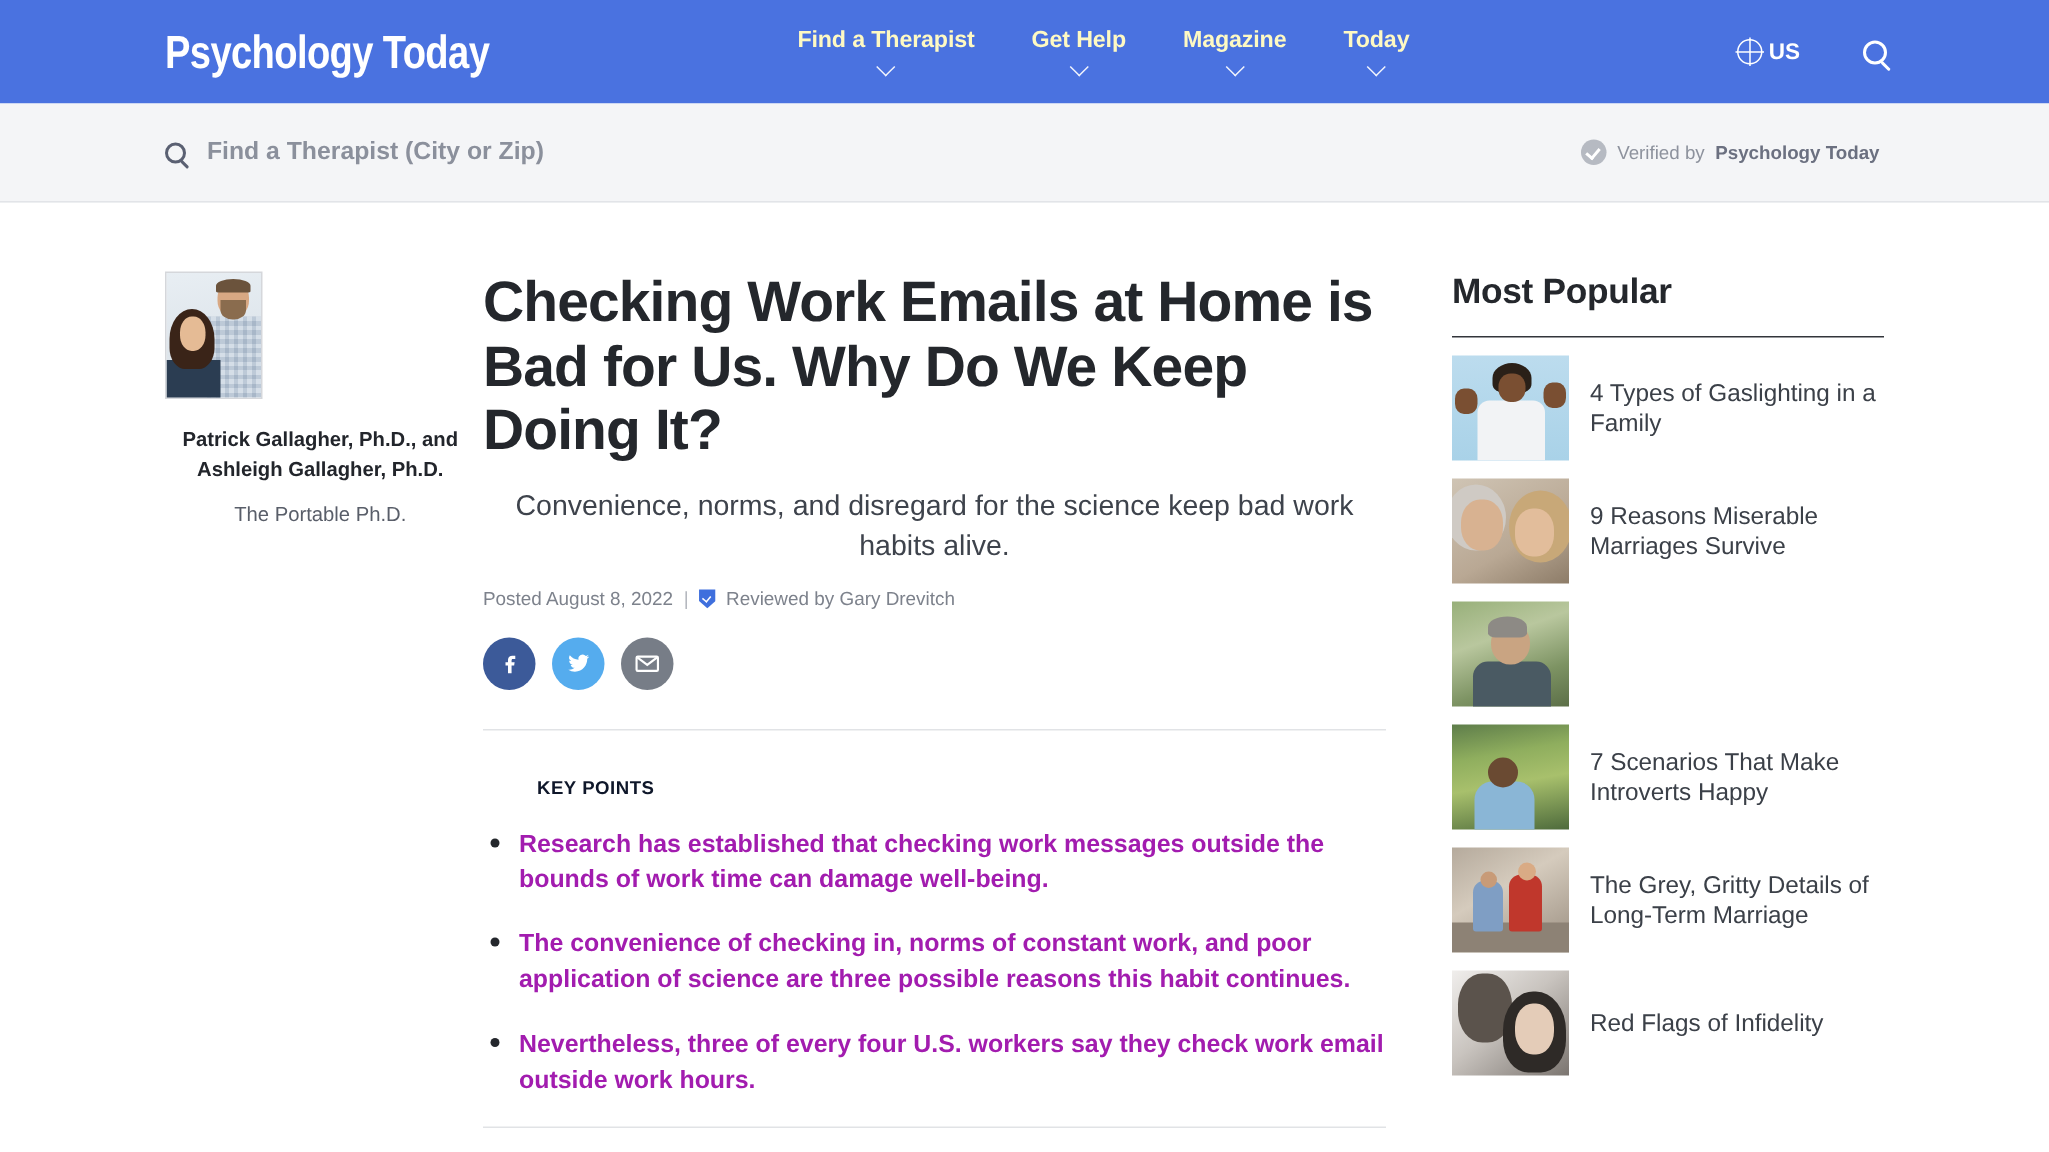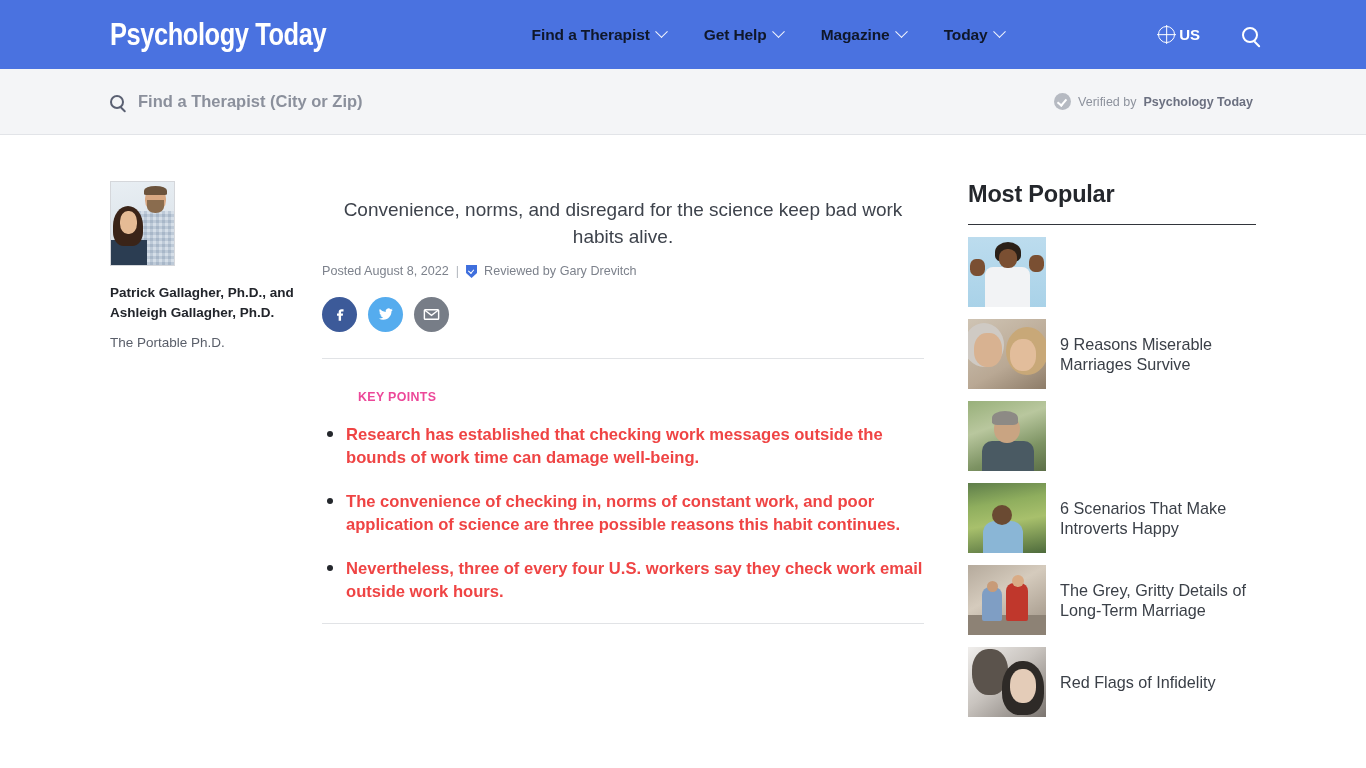--- a/index.html
+++ b/index.html
@@ -32,29 +32,30 @@
     white-space: nowrap;
     line-height: 1;
   }
   .navlinks {
     display: flex;
     align-items: center;
     margin-left: 158px;
     gap: 38px;
   }
   .navitem {
-    color: #0f172a;
+    color: #fef9c3;
     font-size: 15.5px;
     font-weight: 700;
     display: flex;
     align-items: center;
     gap: 7px;
     cursor: pointer;
     white-space: nowrap;
     letter-spacing: -0.1px;
+    flex-direction: column;
   }
   .chev {
     display: inline-block;
     width: 9px;
     height: 9px;
     border-right: 1.6px solid #ffffff;
     border-bottom: 1.6px solid #ffffff;
     transform: rotate(45deg) translate(-2px,-2px);
     opacity: .92;
   }
@@ -159,21 +160,21 @@
   }
   .verified b { color: #6b7080; font-weight: 700; }
 
   
   .page {
     display: flex;
     padding-left: 110px;
     padding-right: 110px;
     padding-top: 46px;
   }
-  .col-author { width: 207px; flex: 0 0 207px; }
+  .col-author { width: 207px; flex: 0 0 207px; text-align: center; }
   .col-main   { width: 607px; flex: 0 0 607px; padding-left: 5px;}
   .col-pop    { flex: 1; padding-left: 44px; }
 
   
   .author-photo {
     width: 65px; height: 85px;
     border: 1px solid #d5d7db;
     position: relative;
     overflow: hidden;
     background: linear-gradient(170deg,#e8eef3 0%,#d6dee5 100%);
@@ -284,31 +285,31 @@
   .hr {
     border: none;
     border-top: 1px solid #e1e3e6;
     margin-top: 26px;
   }
   .keypoints-label {
     margin-top: 31px;
     font-size: 12.4px;
     font-weight: 700;
     letter-spacing: 0.35px;
-    color: #ec4899;
+    color: #0f172a;
     padding-left: 36px;
   }
   .kp-list { margin-top: 19px; padding-left: 0; list-style: none; }
   .kp-list li {
     position: relative;
     padding-left: 24px;
     font-size: 16.6px;
     line-height: 1.41;
     font-weight: 700;
-    color: #ef4444;
+    color: #a21caf;
     margin-bottom: 20px;
   }
   .kp-list li::before {
     content:"";
     position:absolute; left:5px; top:8px;
     width:6px; height:6px; border-radius:50%;
     background:#24272c;
   }
   .hr2 {
     border:none; border-top:1px solid #e1e3e6;
@@ -441,20 +442,21 @@
         <div class="ap-w-body"></div>
         <div class="ap-w-hair"></div>
         <div class="ap-w-face"></div>
       </div>
     </div>
     <div class="author-name">Patrick Gallagher, Ph.D., and Ashleigh Gallagher, Ph.D.</div>
     <div class="author-blog">The Portable Ph.D.</div>
   </div>
 
   <div class="col-main">
+    <h1 class="article-title">Checking Work Emails at Home is Bad for Us. Why Do We Keep Doing It?</h1>
     <div class="article-sub">Convenience, norms, and disregard for the science keep bad work habits alive.</div>
 
     <div class="byline">
       <span>Posted August 8, 2022</span>
       <span class="sep">|</span>
       <span class="shield"></span>
       <span>Reviewed by Gary Drevitch</span>
     </div>
 
     <div class="share-row">
@@ -495,20 +497,21 @@
     <hr class="pop-rule">
 
     <div class="pop-item">
       <div class="pop-thumb t1">
         <div class="shirt"></div>
           <div class="hL"></div>
           <div class="hR"></div>
         <div class="hair"></div>
           <div class="face"></div>
       </div>
+      <div class="pop-text">4 Types of Gaslighting in a Family</div>
     </div>
 
     <div class="pop-item">
       <div class="pop-thumb t2">
         <div class="h1"></div>
           <div class="f1"></div>
           <div class="h2"></div>
           <div class="f2"></div>
       </div>
       <div class="pop-text">9 Reasons Miserable Marriages Survive</div>
@@ -520,21 +523,21 @@
           <div class="head"></div>
           <div class="hair"></div>
       </div>
     </div>
 
     <div class="pop-item">
       <div class="pop-thumb t4">
         <div class="body"></div>
           <div class="head"></div>
       </div>
-      <div class="pop-text">6 Scenarios That Make Introverts Happy</div>
+      <div class="pop-text">7 Scenarios That Make Introverts Happy</div>
     </div>
 
     <div class="pop-item">
       <div class="pop-thumb t6">
         <div class="step"></div>
           <div class="p1"></div>
           <div class="p1h"></div>
         <div class="p2"></div>
           <div class="p2h"></div>
       </div>

